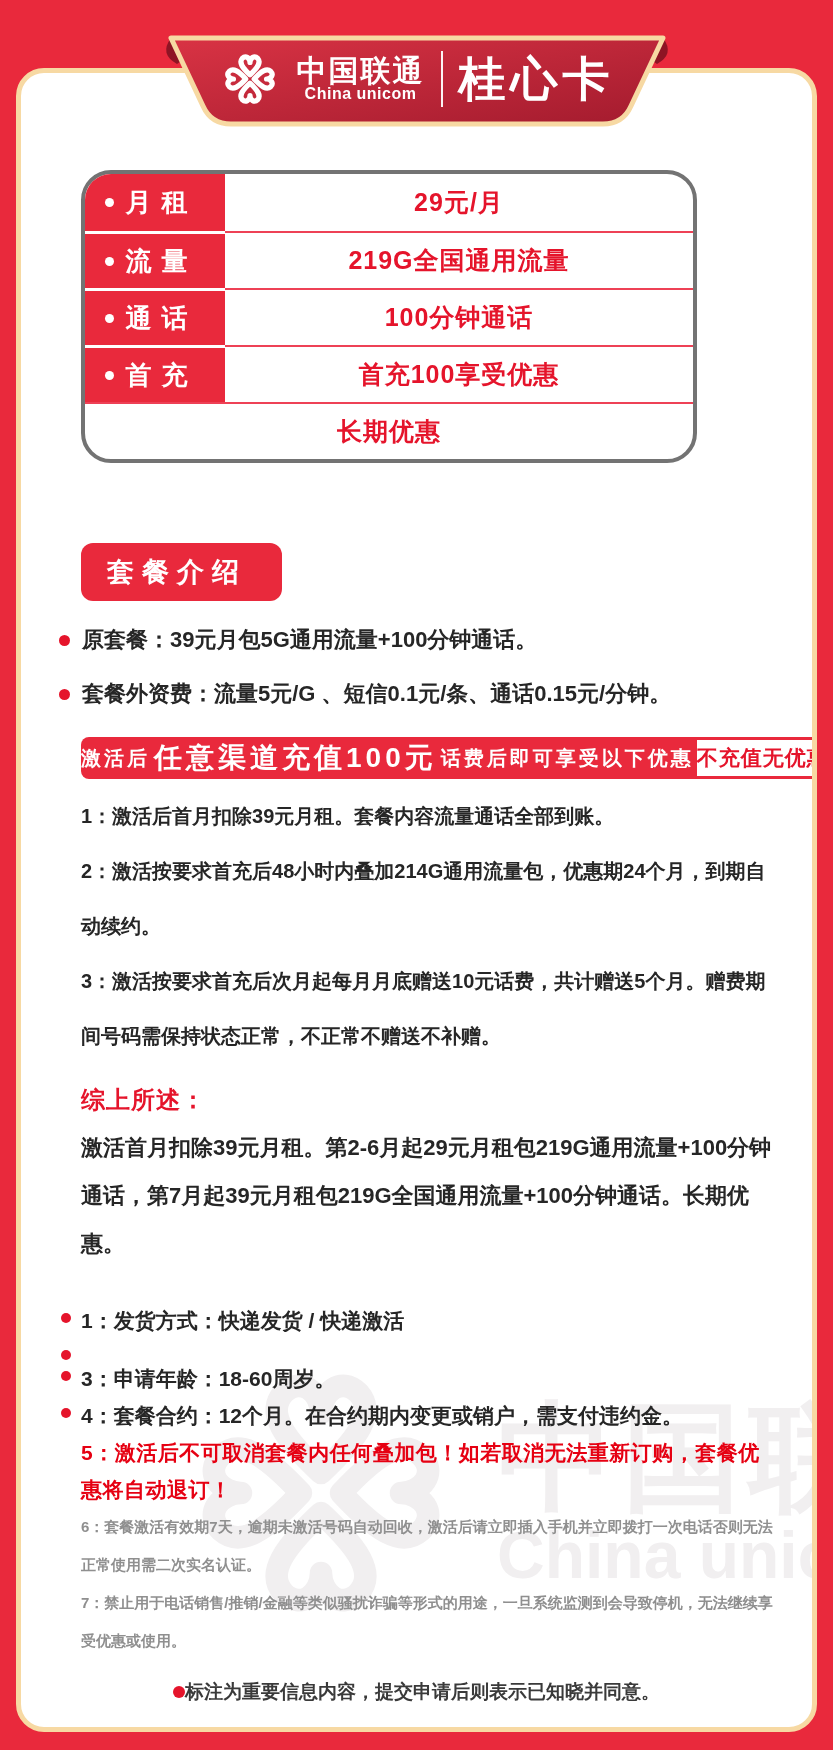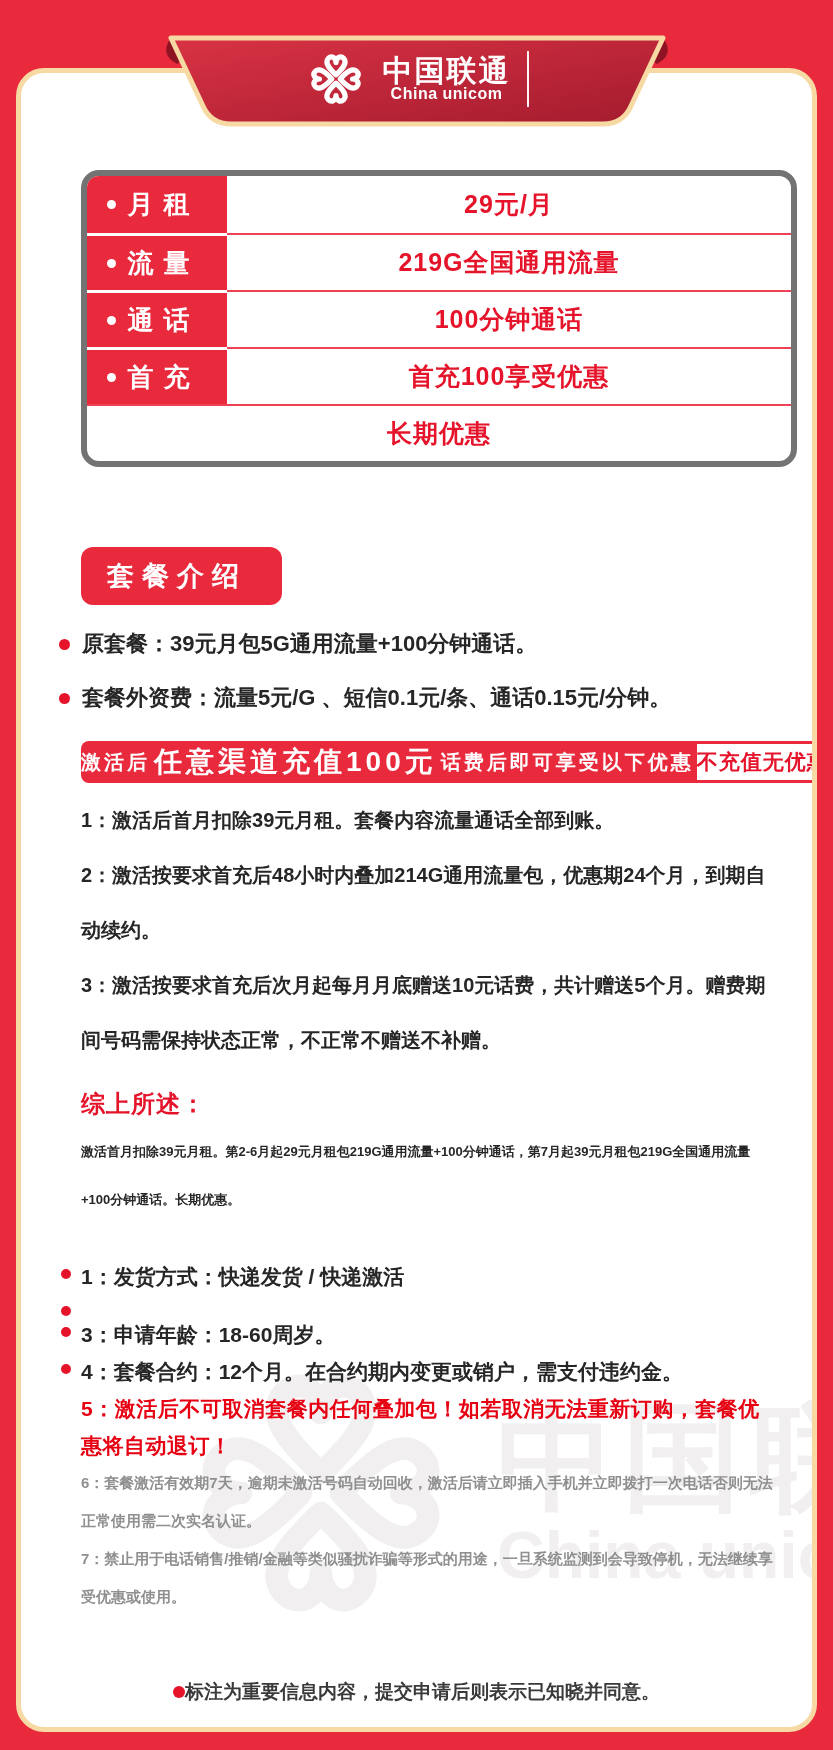--- a/index.html
+++ b/index.html
@@ -28,21 +28,21 @@
   .knot{flex:0 0 auto;}
   .brand{display:flex;flex-direction:column;align-items:center;line-height:1.05;}
   .brand-cn{font-size:30px;font-weight:bold;letter-spacing:2px;}
   .brand-en{font-size:16px;font-weight:bold;letter-spacing:0.5px;}
   .brand-divider{width:2px;height:56px;background:#ffffff;opacity:.95;}
   .card-title{font-size:47px;font-weight:bold;letter-spacing:5px;}
   
   .card-content{position:relative;z-index:1;padding:97px 34px 0 60px;}
   
   .spec-table{
-    width:716px;border:6px solid #737373;border-radius:18px;overflow:hidden;
+    width:616px;border:4px solid #737373;border-radius:30px;overflow:hidden;
     box-sizing:border-box;background:#fff;
   }
   .spec-row{display:flex;height:57px;}
   .spec-label{
     flex:0 0 140px;background:#e9293c;color:#fff;display:flex;
     align-items:center;justify-content:center;gap:12px;
     font-size:26px;font-weight:bold;letter-spacing:10px;box-sizing:border-box;
   }
   .spec-label .dot{width:9px;height:9px;border-radius:50%;background:#fff;flex:0 0 auto;margin-left:-8px;}
   .spec-value{
@@ -73,21 +73,21 @@
   .hl-tag{
     flex:0 0 132px;background:#fff;border:3px solid #e9293c;border-radius:0 8px 8px 0;
     color:#e5142b;font-size:21px;font-weight:bold;letter-spacing:1px;
     display:flex;align-items:center;justify-content:center;box-sizing:border-box;white-space:nowrap;
   }
   
   .intro-items{margin-top:10px;width:690px;}
   .intro-items p{margin:0;font-size:20px;font-weight:bold;color:#262626;line-height:55px;}
   
   .summary-heading{margin-top:20px;font-size:24px;font-weight:bold;color:#e5142b;letter-spacing:1px;}
-  .summary-text{margin-top:8px;width:692px;font-size:13px;font-weight:bold;color:#262626;line-height:48px;}
+  .summary-text{margin-top:8px;width:692px;font-size:22px;font-weight:bold;color:#262626;line-height:48px;}
   
   .tips-list{margin-top:34px;width:700px;}
   .tip{display:flex;align-items:flex-start;gap:10px;margin:0;}
   .tip .rdot{width:10px;height:10px;border-radius:50%;background:#e5142b;flex:0 0 auto;margin-top:11px;margin-left:-20px;}
   .tip.no-dot{padding-left:0;}
   .tip-text{font-size:21px;font-weight:bold;color:#262626;line-height:37px;}
   .tip.red .tip-text{color:#e60012;font-size:21px;letter-spacing:0.5px;}
   .tip.gray .tip-text{color:#8f8f8f;font-size:15px;font-weight:bold;line-height:38px;}
   .tip{margin-top:0;}
   .tips-list .tip + .tip{margin-top:0;}
@@ -247,14 +247,15 @@
       <path d="M60,52 C45,38 38,28 45,20 C52,13 60,20 60,28 C60,20 68,13 75,20 C82,28 75,38 60,52 Z"></path>
       <path d="M60,68 C45,82 38,92 45,100 C52,107 60,100 60,92 C60,100 68,107 75,100 C82,92 75,82 60,68 Z"></path>
       <path d="M52,60 C38,45 28,38 20,45 C13,52 20,60 28,60 C20,60 13,68 20,75 C28,82 38,75 52,60 Z"></path>
       <path d="M68,60 C82,45 92,38 100,45 C107,52 100,60 92,60 C100,60 107,68 100,75 C92,82 82,75 68,60 Z"></path>
     </svg>
     <div class="brand">
       <span class="brand-cn">中国联通</span>
       <span class="brand-en">China unicom</span>
     </div>
     <div class="brand-divider"></div>
+    <span class="card-title">桂心卡</span>
   </div>
 </div>
 
 </body></html>

